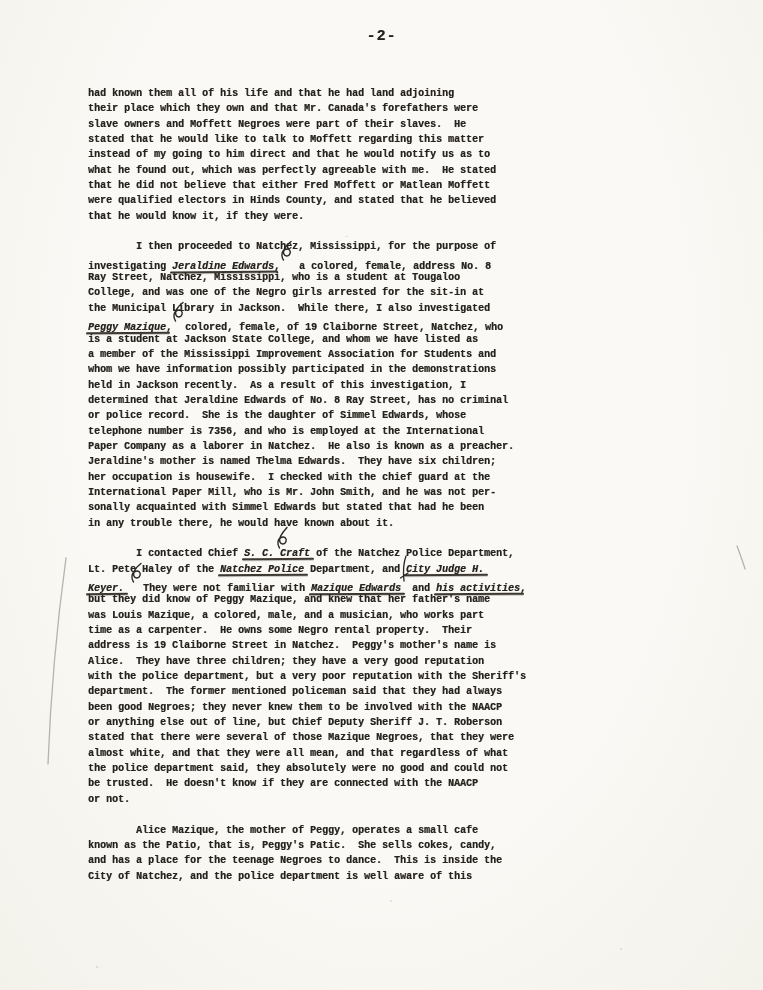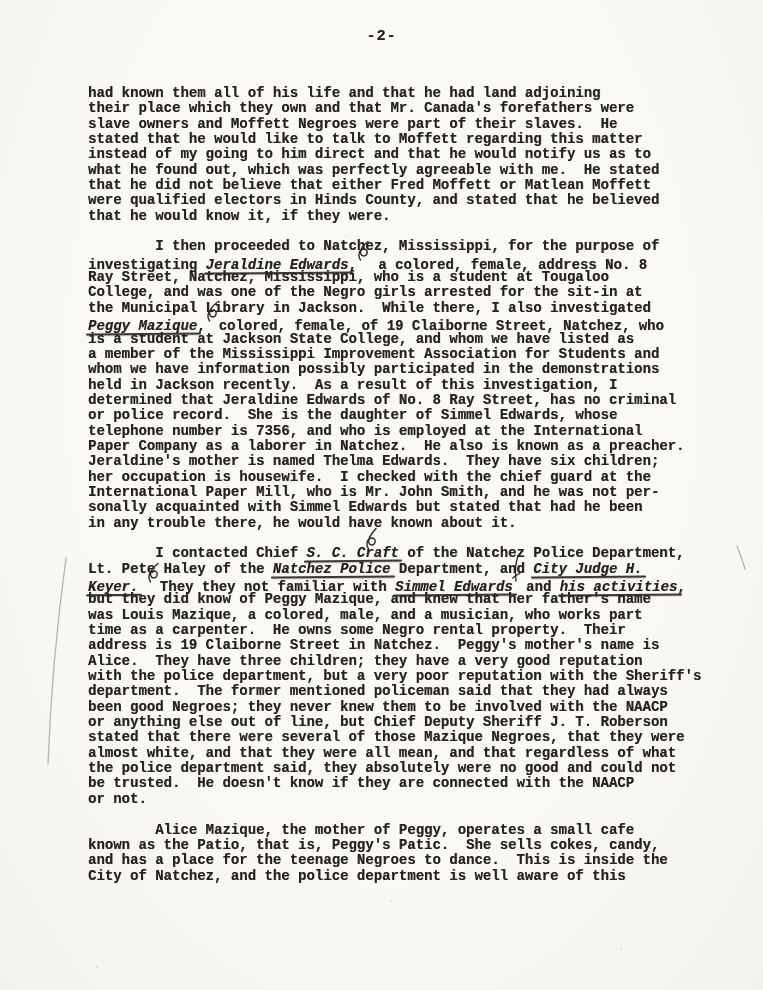--- a/index.html
+++ b/index.html
@@ -13,21 +13,21 @@
     color:#26221c;
     font-weight:700;
   }
   .page-number {
     position:absolute; top:28px; left:0; width:763px;
     text-align:center; font-size:15px; letter-spacing:1px;
     text-shadow: 0.4px 0.2px 0.4px rgba(25,22,18,0.5);
   }
   .text-block {
     position:absolute; left:88px; top:86px; right:6px;
-    font-size:14px; line-height:15.35px;
+    font-size:10px; line-height:15.35px;
     white-space:pre;
     text-shadow: 0.4px 0.2px 0.4px rgba(25,22,18,0.5);
   }
   .line { height:15.35px; white-space:pre; }
   .gap  { height:15.35px; }
   .seg  { display:inline; }
   
   .hu { position:relative;font-style:italic; }
   .hu::after {
     content:""; position:absolute; left:-2px; right:-4px; bottom:-1px;
@@ -60,21 +60,21 @@
   <div class="page-number">-2-</div>
 
   <div class="text-block"><div class="line"><span class="seg">had known them all of his life and that he had land adjoining</span></div><div class="line"><span class="seg">their place which they own and that Mr. Canada's forefathers were</span></div><div class="line"><span class="seg">slave owners and Moffett Negroes were part of their slaves.  He</span></div><div class="line"><span class="seg">stated that he would like to talk to Moffett regarding this matter</span></div><div class="line"><span class="seg">instead of my going to him direct and that he would notify us as to</span></div><div class="line"><span class="seg">what he found out, which was perfectly agreeable with me.  He stated</span></div><div class="line"><span class="seg">that he did not believe that either Fred Moffett or Matlean Moffett</span></div><div class="line"><span class="seg">were qualified electors in Hinds County, and stated that he believed</span></div><div class="line"><span class="seg">that he would know it, if they were.</span></div><div class="line gap"></div><div class="line"><span class="seg">        I then proceeded to Natchez, Mississippi, for the purpose of</span></div><div class="line"><span class="seg">investigating </span><span class="seg hu">Jeraldine Edwards</span><span class="seg">,</span><span class="mark mark-phi"><svg width="13" height="22" viewBox="0 0 13 22">
             <path d="M3.5 20 C1 16.5 1.5 11 5 9.5 C8.5 8 11 10.5 10 13.5 C9 16.5 5 17 3.8 13.8 C2.6 10.6 5.5 5.5 11 1.5" fill="none" stroke="#2b2722" stroke-width="1.4" stroke-linecap="round"></path>
           </svg></span><span class="seg"> a colored, female, address No. 8</span></div><div class="line"><span class="seg">Ray Street, Natchez, Mississippi, who is a student at Tougaloo</span></div><div class="line"><span class="seg">College, and was one of the Negro girls arrested for the sit-in at</span></div><div class="line"><span class="seg">the Municipal Library in Jackson.  While there, I also investigated</span></div><div class="line"><span class="seg hu">Peggy Mazique</span><span class="seg">,</span><span class="mark mark-phi"><svg width="13" height="22" viewBox="0 0 13 22">
             <path d="M3.5 20 C1 16.5 1.5 11 5 9.5 C8.5 8 11 10.5 10 13.5 C9 16.5 5 17 3.8 13.8 C2.6 10.6 5.5 5.5 11 1.5" fill="none" stroke="#2b2722" stroke-width="1.4" stroke-linecap="round"></path>
           </svg></span><span class="seg">colored, female, of 19 Claiborne Street, Natchez, who</span></div><div class="line"><span class="seg">is a student at Jackson State College, and whom we have listed as</span></div><div class="line"><span class="seg">a member of the Mississippi Improvement Association for Students and</span></div><div class="line"><span class="seg">whom we have information possibly participated in the demonstrations</span></div><div class="line"><span class="seg">held in Jackson recently.  As a result of this investigation, I</span></div><div class="line"><span class="seg">determined that Jeraldine Edwards of No. 8 Ray Street, has no criminal</span></div><div class="line"><span class="seg">or police record.  She is the daughter of Simmel Edwards, whose</span></div><div class="line"><span class="seg">telephone number is 7356, and who is employed at the International</span></div><div class="line"><span class="seg">Paper Company as a laborer in Natchez.  He also is known as a preacher.</span></div><div class="line"><span class="seg">Jeraldine's mother is named Thelma Edwards.  They have six children;</span></div><div class="line"><span class="seg">her occupation is housewife.  I checked with the chief guard at the</span></div><div class="line"><span class="seg">International Paper Mill, who is Mr. John Smith, and he was not per-</span></div><div class="line"><span class="seg">sonally acquainted with Simmel Edwards but stated that had he been</span></div><div class="line"><span class="seg">in any trouble there, he would have known about it.</span></div><div class="line gap"></div><div class="line"><span class="seg">        I contacted Chief </span><span class="seg hu">S. C. Craft</span><span class="mark mark-phi-above"><svg width="13" height="24" viewBox="0 0 13 24">
             <path d="M3.5 22 C1 18.5 1.5 13 5 11.5 C8.5 10 11 12.5 10 15.5 C9 18.5 5 19 3.8 15.8 C2.6 12.6 5.5 7.5 11 1.5" fill="none" stroke="#2b2722" stroke-width="1.4" stroke-linecap="round"></path>
           </svg></span><span class="seg"> of the Natchez Police Department,</span></div><div class="line"><span class="seg">Lt. Pete Haley of the </span><span class="seg hu">Natchez Police</span><span class="seg"> Department, and </span><span class="seg hu">City Judge H.</span></div><div class="line"><span class="seg hu">Keyer.</span><span class="seg"> </span><span class="mark mark-phi"><svg width="13" height="22" viewBox="0 0 13 22">
             <path d="M3.5 20 C1 16.5 1.5 11 5 9.5 C8.5 8 11 10.5 10 13.5 C9 16.5 5 17 3.8 13.8 C2.6 10.6 5.5 5.5 11 1.5" fill="none" stroke="#2b2722" stroke-width="1.4" stroke-linecap="round"></path>
-          </svg></span><span class="seg">They they not familiar with </span><span class="seg hu">Simmel Edwards</span><span class="seg"></span><span class="mark mark-caret"><svg width="10" height="30" viewBox="0 0 10 30">
+          </svg></span><span class="seg">They were not familiar with </span><span class="seg hu">Mazique Edwards</span><span class="seg"></span><span class="mark mark-caret"><svg width="10" height="30" viewBox="0 0 10 30">
             <path d="M7 1 C4 9 4 17 5 26 M1.5 23 L9 18" fill="none" stroke="#2b2722" stroke-width="1.3" stroke-linecap="round"></path>
           </svg></span><span class="seg"> and </span><span class="seg hu">his activities</span><span class="seg">,</span></div><div class="line"><span class="seg">but they did know of Peggy Mazique, and knew that her father's name</span></div><div class="line"><span class="seg">was Louis Mazique, a colored, male, and a musician, who works part</span></div><div class="line"><span class="seg">time as a carpenter.  He owns some Negro rental property.  Their</span></div><div class="line"><span class="seg">address is 19 Claiborne Street in Natchez.  Peggy's mother's name is</span></div><div class="line"><span class="seg">Alice.  They have three children; they have a very good reputation</span></div><div class="line"><span class="seg">with the police department, but a very poor reputation with the Sheriff's</span></div><div class="line"><span class="seg">department.  The former mentioned policeman said that they had always</span></div><div class="line"><span class="seg">been good Negroes; they never knew them to be involved with the NAACP</span></div><div class="line"><span class="seg">or anything else out of line, but Chief Deputy Sheriff J. T. Roberson</span></div><div class="line"><span class="seg">stated that there were several of those Mazique Negroes, that they were</span></div><div class="line"><span class="seg">almost white, and that they were all mean, and that regardless of what</span></div><div class="line"><span class="seg">the police department said, they absolutely were no good and could not</span></div><div class="line"><span class="seg">be trusted.  He doesn't know if they are connected with the NAACP</span></div><div class="line"><span class="seg">or not.</span></div><div class="line gap"></div><div class="line"><span class="seg">        Alice Mazique, the mother of Peggy, operates a small cafe</span></div><div class="line"><span class="seg">known as the Patio, that is, Peggy's Patic.  She sells cokes, candy,</span></div><div class="line"><span class="seg">and has a place for the teenage Negroes to dance.  This is inside the</span></div><div class="line"><span class="seg">City of Natchez, and the police department is well aware of this</span></div></div>
 
   <div class="margin-line">
     <svg width="30" height="214" viewBox="0 0 30 214">
       <path d="M24 4 C17 55 9 130 6 210" fill="none" stroke="#8b867e" stroke-width="1.3" stroke-linecap="round" opacity="0.6"></path>
     </svg>
   </div>
 
   <div class="stray-right">

